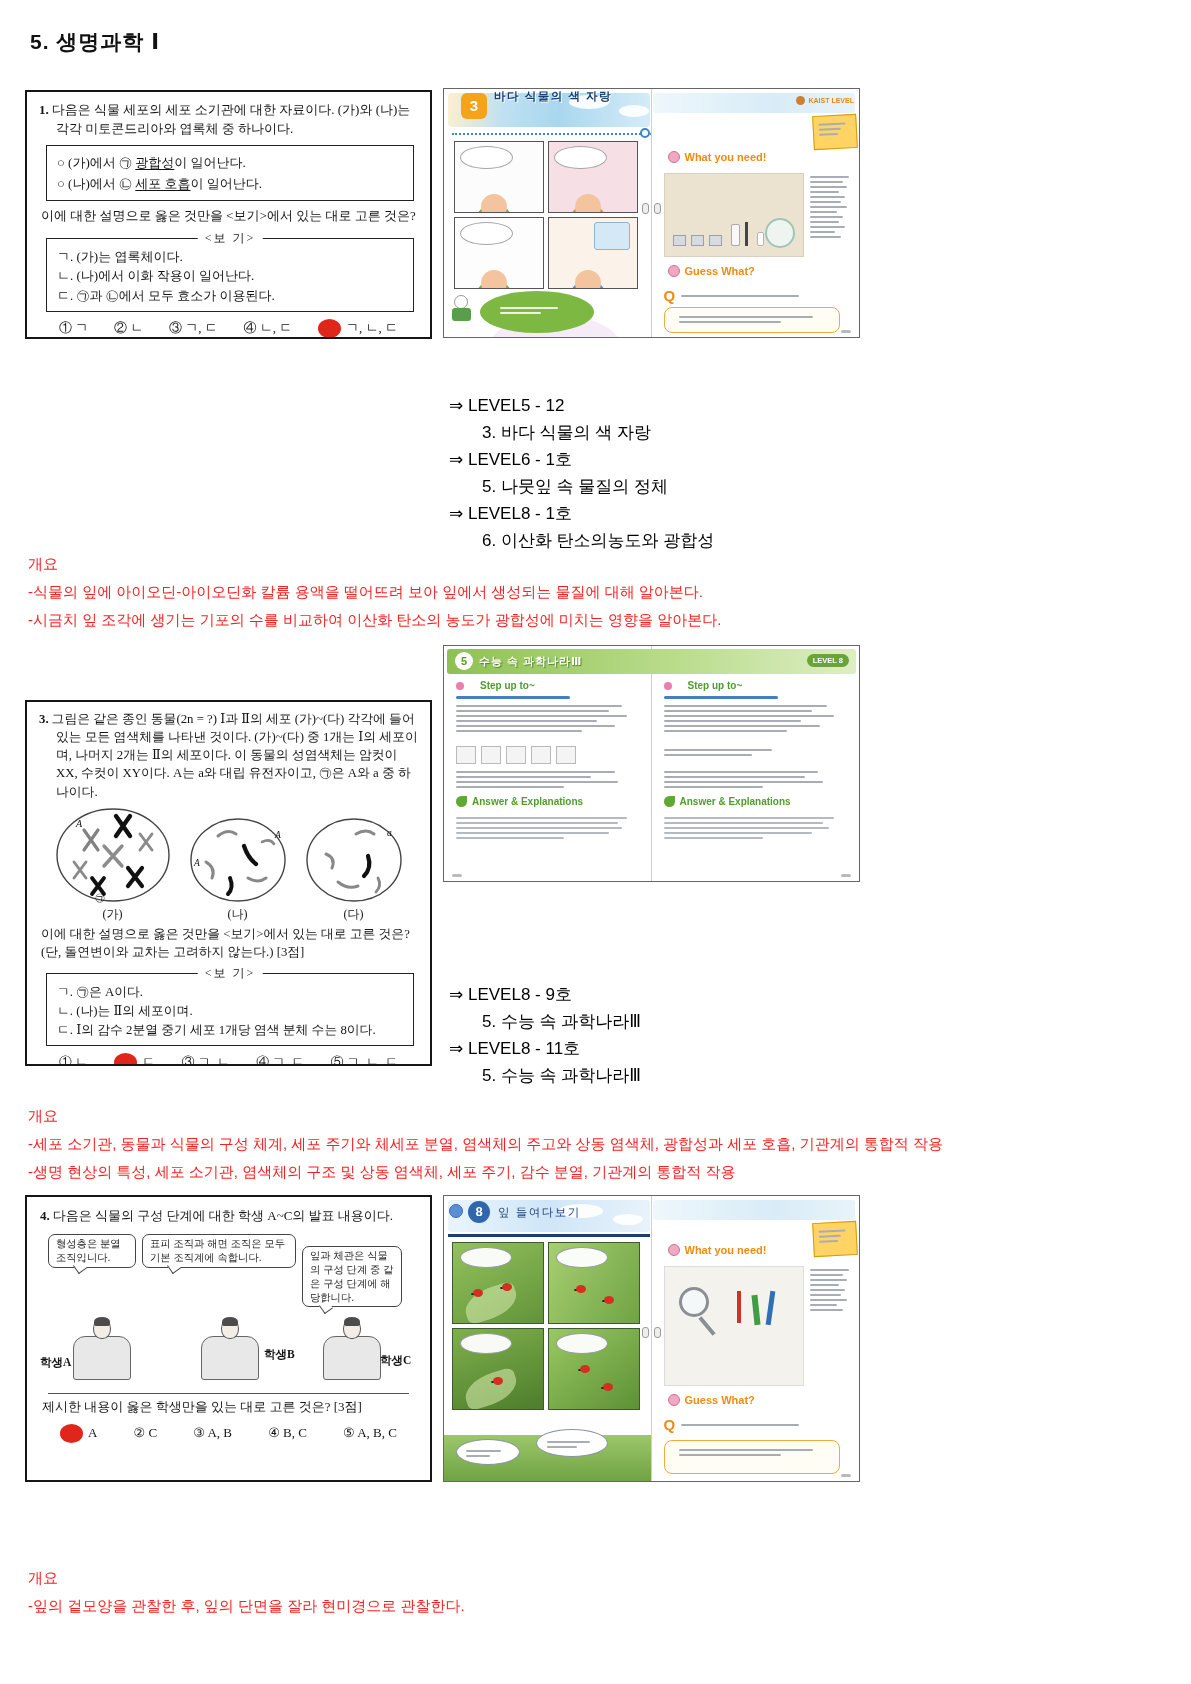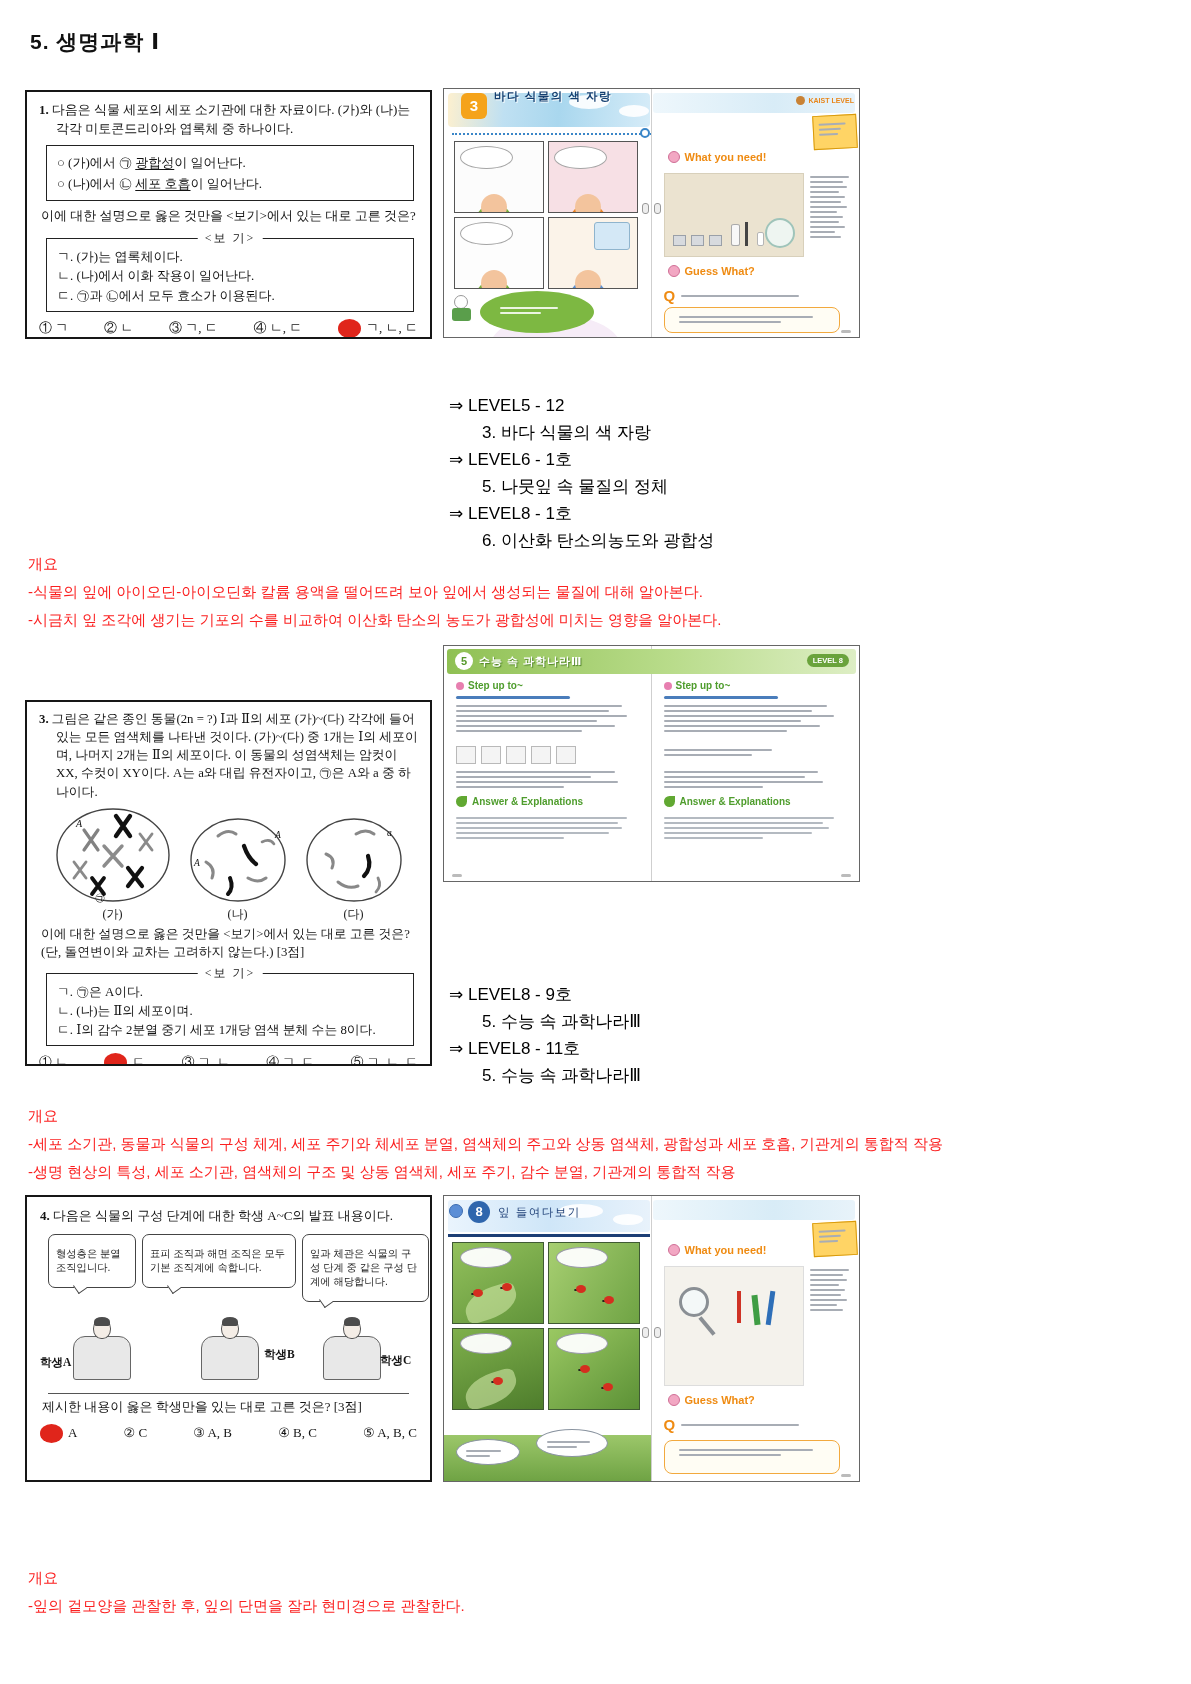--- a/index.html
+++ b/index.html
@@ -18,34 +18,34 @@
   #q4{left:25px;top:1195px;width:407px;height:287px;padding:10px 13px}
   .stem{padding-left:17px;text-indent:-17px}
   .qnum{font-weight:bold;margin-right:3px}
   .databox{border:1.2px solid #222;margin:6px 4px 6px 7px;padding:6px 10px;line-height:1.62}
   .ul{text-decoration:underline;text-underline-offset:2px}
   .ask{margin:2px 2px 4px}
   .bokibox{position:relative;border:1.2px solid #222;margin:12px 4px 6px 7px;padding:8px 10px 4px}
   .boki-title{position:absolute;top:-9px;left:50%;transform:translateX(-50%);background:#fff;
               padding:0 7px;font-size:12px;letter-spacing:2px;white-space:nowrap}
   .boki-line{margin:1px 0}
-  .opts{display:flex;align-items:center;justify-content:space-between;margin:7px 0 0;white-space:nowrap}
+  .opts{display:flex;align-items:center;justify-content:space-between;margin:7px 20px 0;white-space:nowrap}
   .opt{display:inline-flex;align-items:center;gap:5px}
   .dot{width:23px;height:19px;border-radius:50%;background:#e0251b;display:inline-block}
 
   
   .cells{display:flex;justify-content:center;align-items:flex-end;gap:16px;margin:5px 0 2px}
   .cell{text-align:center}
   .cell svg{display:block;margin:0 auto}
   .cell-label{font-size:12px;margin-top:2px}
 
   
   .q4fig{position:relative;height:164px;margin:6px 0 2px;font-family:"Liberation Sans",sans-serif}
   .bub{position:absolute;background:#fff;border:1.2px solid #444;border-radius:7px;
-       padding:12px 7px;font-size:10.3px;line-height:1.35;color:#222}
+       padding:2px 7px;font-size:10.3px;line-height:1.35;color:#222}
   .bub::after{content:"";position:absolute;bottom:-5.5px;left:26px;width:9px;height:9px;background:#fff;
        border-right:1.2px solid #444;border-bottom:1.2px solid #444;transform:rotate(55deg)}
   #b3::after{left:18px}
   .person{position:absolute;width:64px;text-align:center}
   .head{position:relative;width:18px;height:21px;margin:0 auto;background:#f4ede6;border:1.2px solid #555;
         border-radius:50% 50% 46% 46%}
   .head::before{content:"";position:absolute;top:-2px;left:0;right:0;height:9px;background:#4c4c4c;
         border-radius:50% 50% 20% 20%}
   .torso{width:58px;height:44px;margin:-3px auto 0;background:#e8e8e8;border:1.2px solid #666;
         border-radius:12px 12px 3px 3px}
@@ -131,21 +131,21 @@
 
   
   .s2-banner{position:absolute;left:3px;right:3px;top:3px;height:25px;border-radius:3px;z-index:5;overflow:hidden;
      background:linear-gradient(90deg,#8fc053,#b9dc8b 55%,#ddeec4)}
   .n5{position:absolute;left:8px;top:3px;width:18px;height:18px;background:#fff;border-radius:50%;
      color:#55982a;font-weight:bold;font-size:11px;text-align:center;line-height:18px}
   .s2-title{position:absolute;left:32px;top:5px;font-weight:bold;font-size:11px;color:#fff;
      letter-spacing:1px;text-shadow:1px 1px 1px #4e8225;white-space:nowrap}
   .lvl{position:absolute;right:7px;top:5px;font-size:7.5px;color:#fff;font-weight:bold;background:#6aa33c;
      padding:2px 6px;border-radius:8px}
-  .step{position:absolute;left:12px;top:34px;display:flex;align-items:center;gap:4px;
+  .step{position:absolute;left:12px;top:34px;display:flex;align-items:center;gap:16px;
      font-weight:bold;font-size:10px;color:#4f9d2d}
   .flower{width:8px;height:8px;border-radius:50%;background:#e77fb0}
   .blueline{position:absolute;left:12px;top:50px;width:55%;height:3px;background:#4a7dbb;border-radius:2px}
   .bA{position:absolute;left:12px;right:14px;top:56px}
   .figrow{position:absolute;left:12px;top:100px;display:flex;gap:5px}
   .figbox{width:20px;height:18px;background:#f4f4f4;border:1px solid #b9b9b9}
   .bM{position:absolute;left:12px;right:60px;top:100px}
   .bB{position:absolute;left:12px;right:14px;top:122px}
   .ansrow{position:absolute;left:12px;top:150px;display:flex;align-items:center;gap:5px;
      font-weight:bold;font-size:10px;color:#4f9d2d}
@@ -483,21 +483,21 @@
     <div>개요</div>
     <div>-세포 소기관, 동물과 식물의 구성 체계, 세포 주기와 체세포 분열, 염색체의 주고와 상동 염색체, 광합성과 세포 호흡, 기관계의 통합적 작용</div>
     <div>-생명 현상의 특성, 세포 소기관, 염색체의 구조 및 상동 염색체, 세포 주기, 감수 분열, 기관계의 통합적 작용</div>
   </div>
 
   <div class="qbox" id="q4">
     <div class="stem"><span class="qnum">4.</span><span>다음은 식물의 구성 단계에 대한 학생 A~C의 발표 내용이다.</span></div>
     <div class="q4fig">
       <div class="bub" id="b1" style="left:8px;top:2px;width:88px">형성층은 분열 조직입니다.</div>
       <div class="bub" id="b2" style="left:102px;top:2px;width:154px">표피 조직과 해면 조직은 모두 기본 조직계에 속합니다.</div>
-      <div class="bub" id="b3" style="left:262px;top:2px;width:127px">잎과 체관은 식물의 구성 단계 중 같은 구성 단계에 해당합니다.</div>
+      <div class="bub" id="b3" style="left:262px;top:14px;width:100px">잎과 체관은 식물의 구성 단계 중 같은 구성 단계에 해당합니다.</div>
       <div class="person" style="left:30px;top:86px">
           <div class="head"></div>
           <div class="torso"></div>
         </div>
       <div class="person" style="left:158px;top:86px">
           <div class="head"></div>
           <div class="torso"></div>
         </div>
       <div class="person" style="left:280px;top:86px">
           <div class="head"></div>

